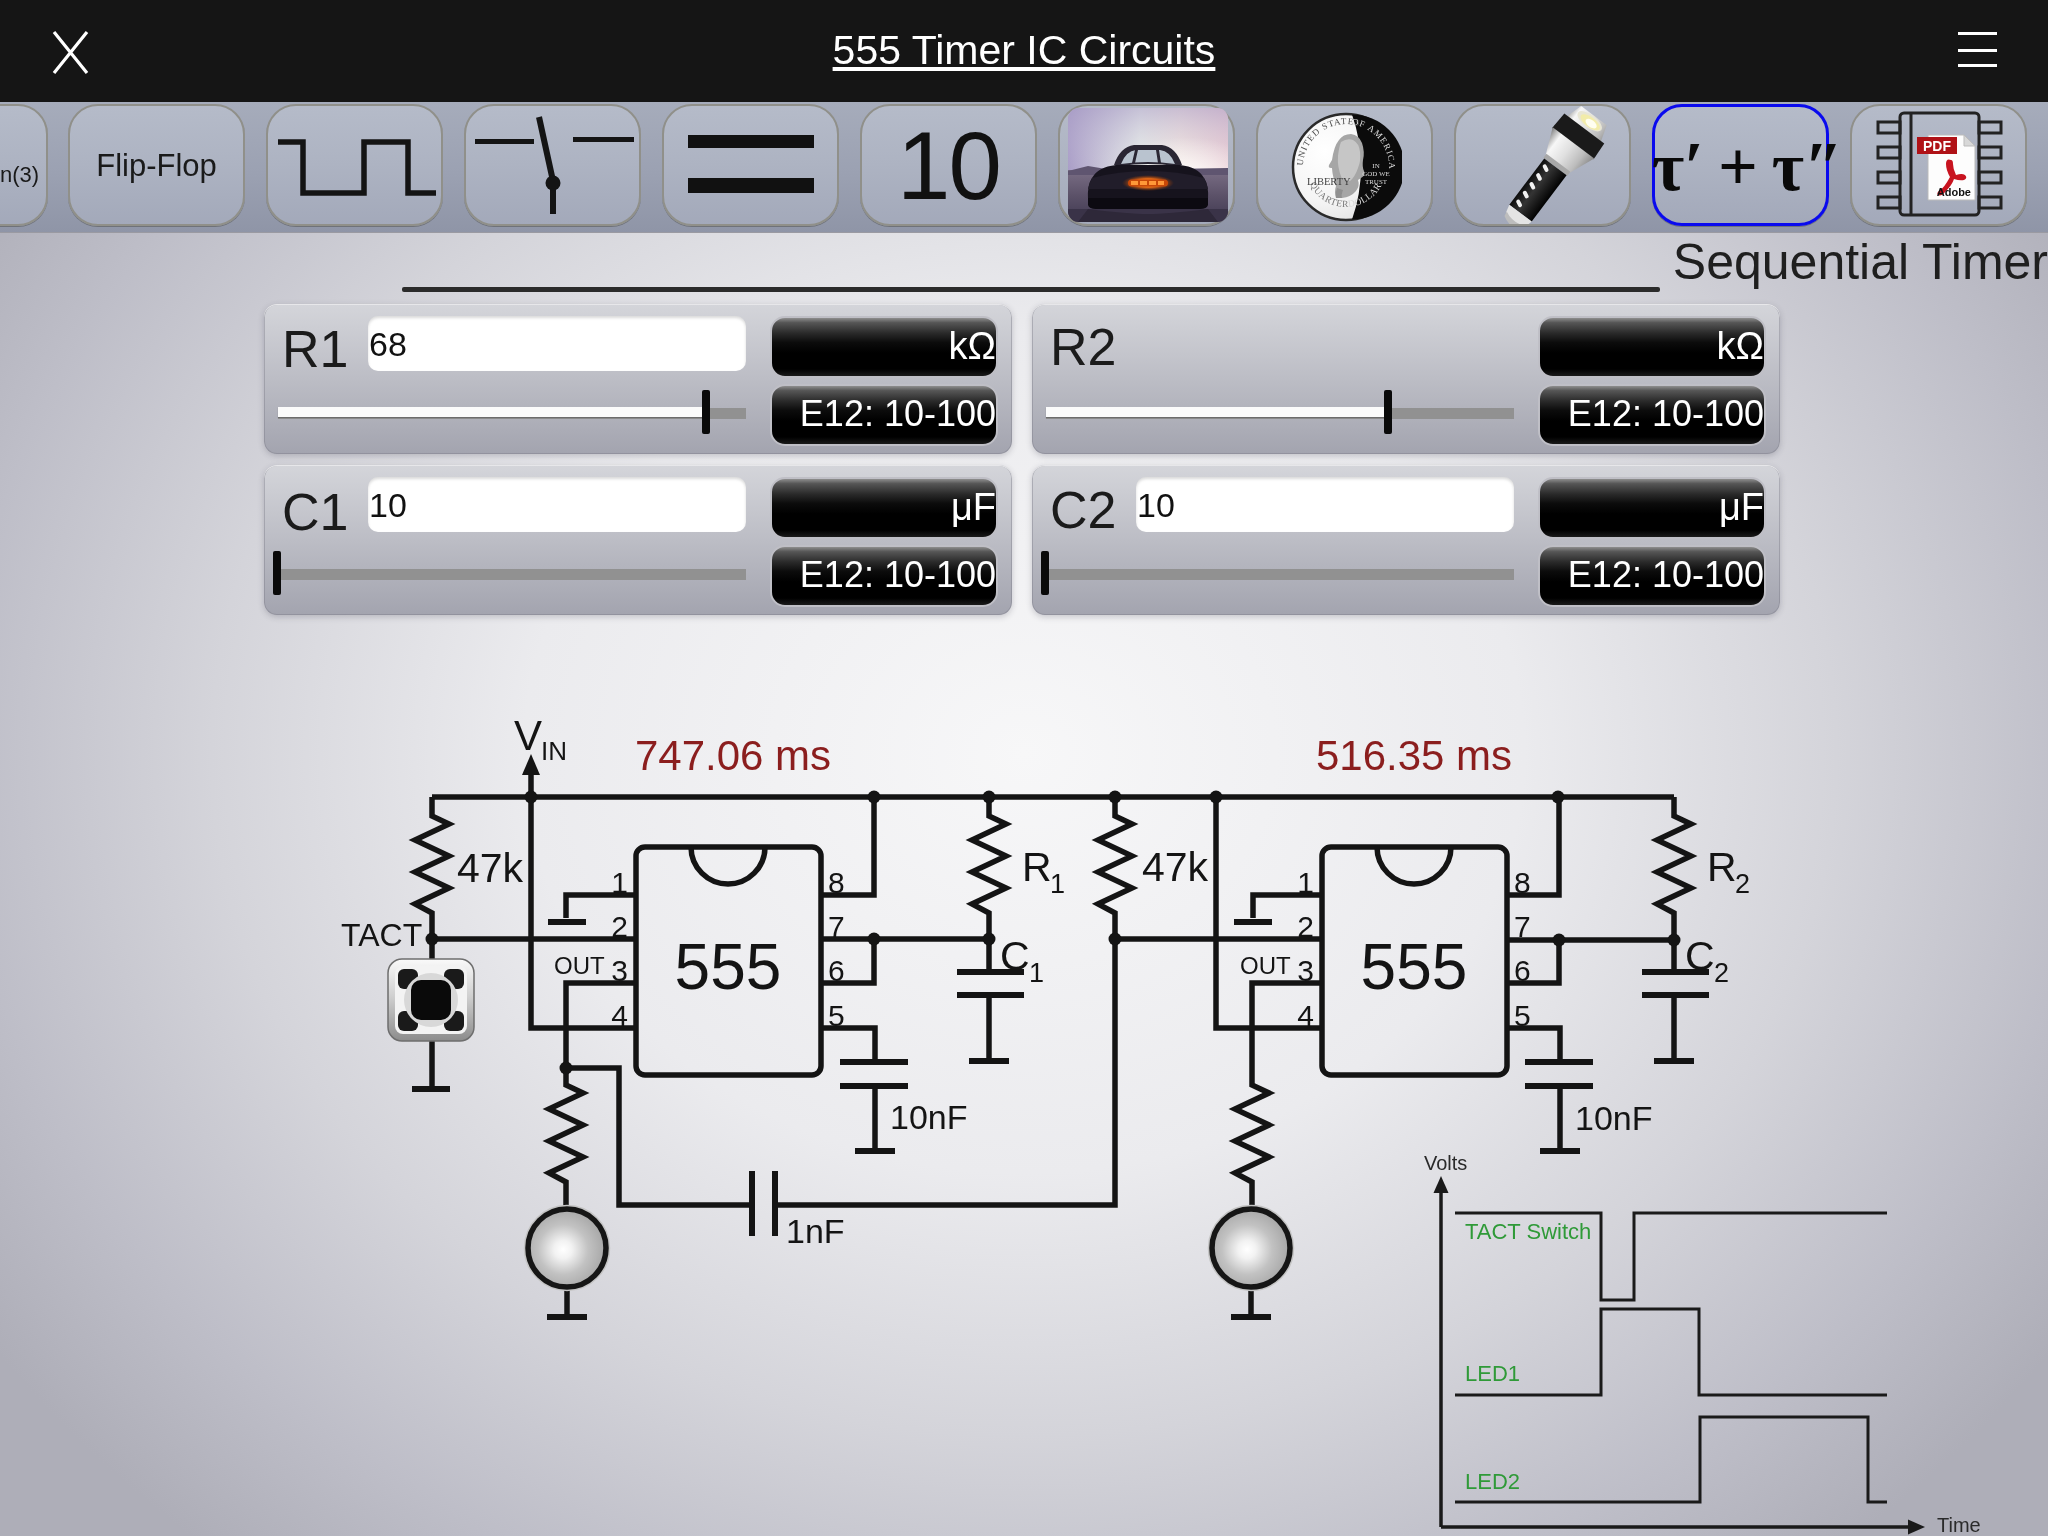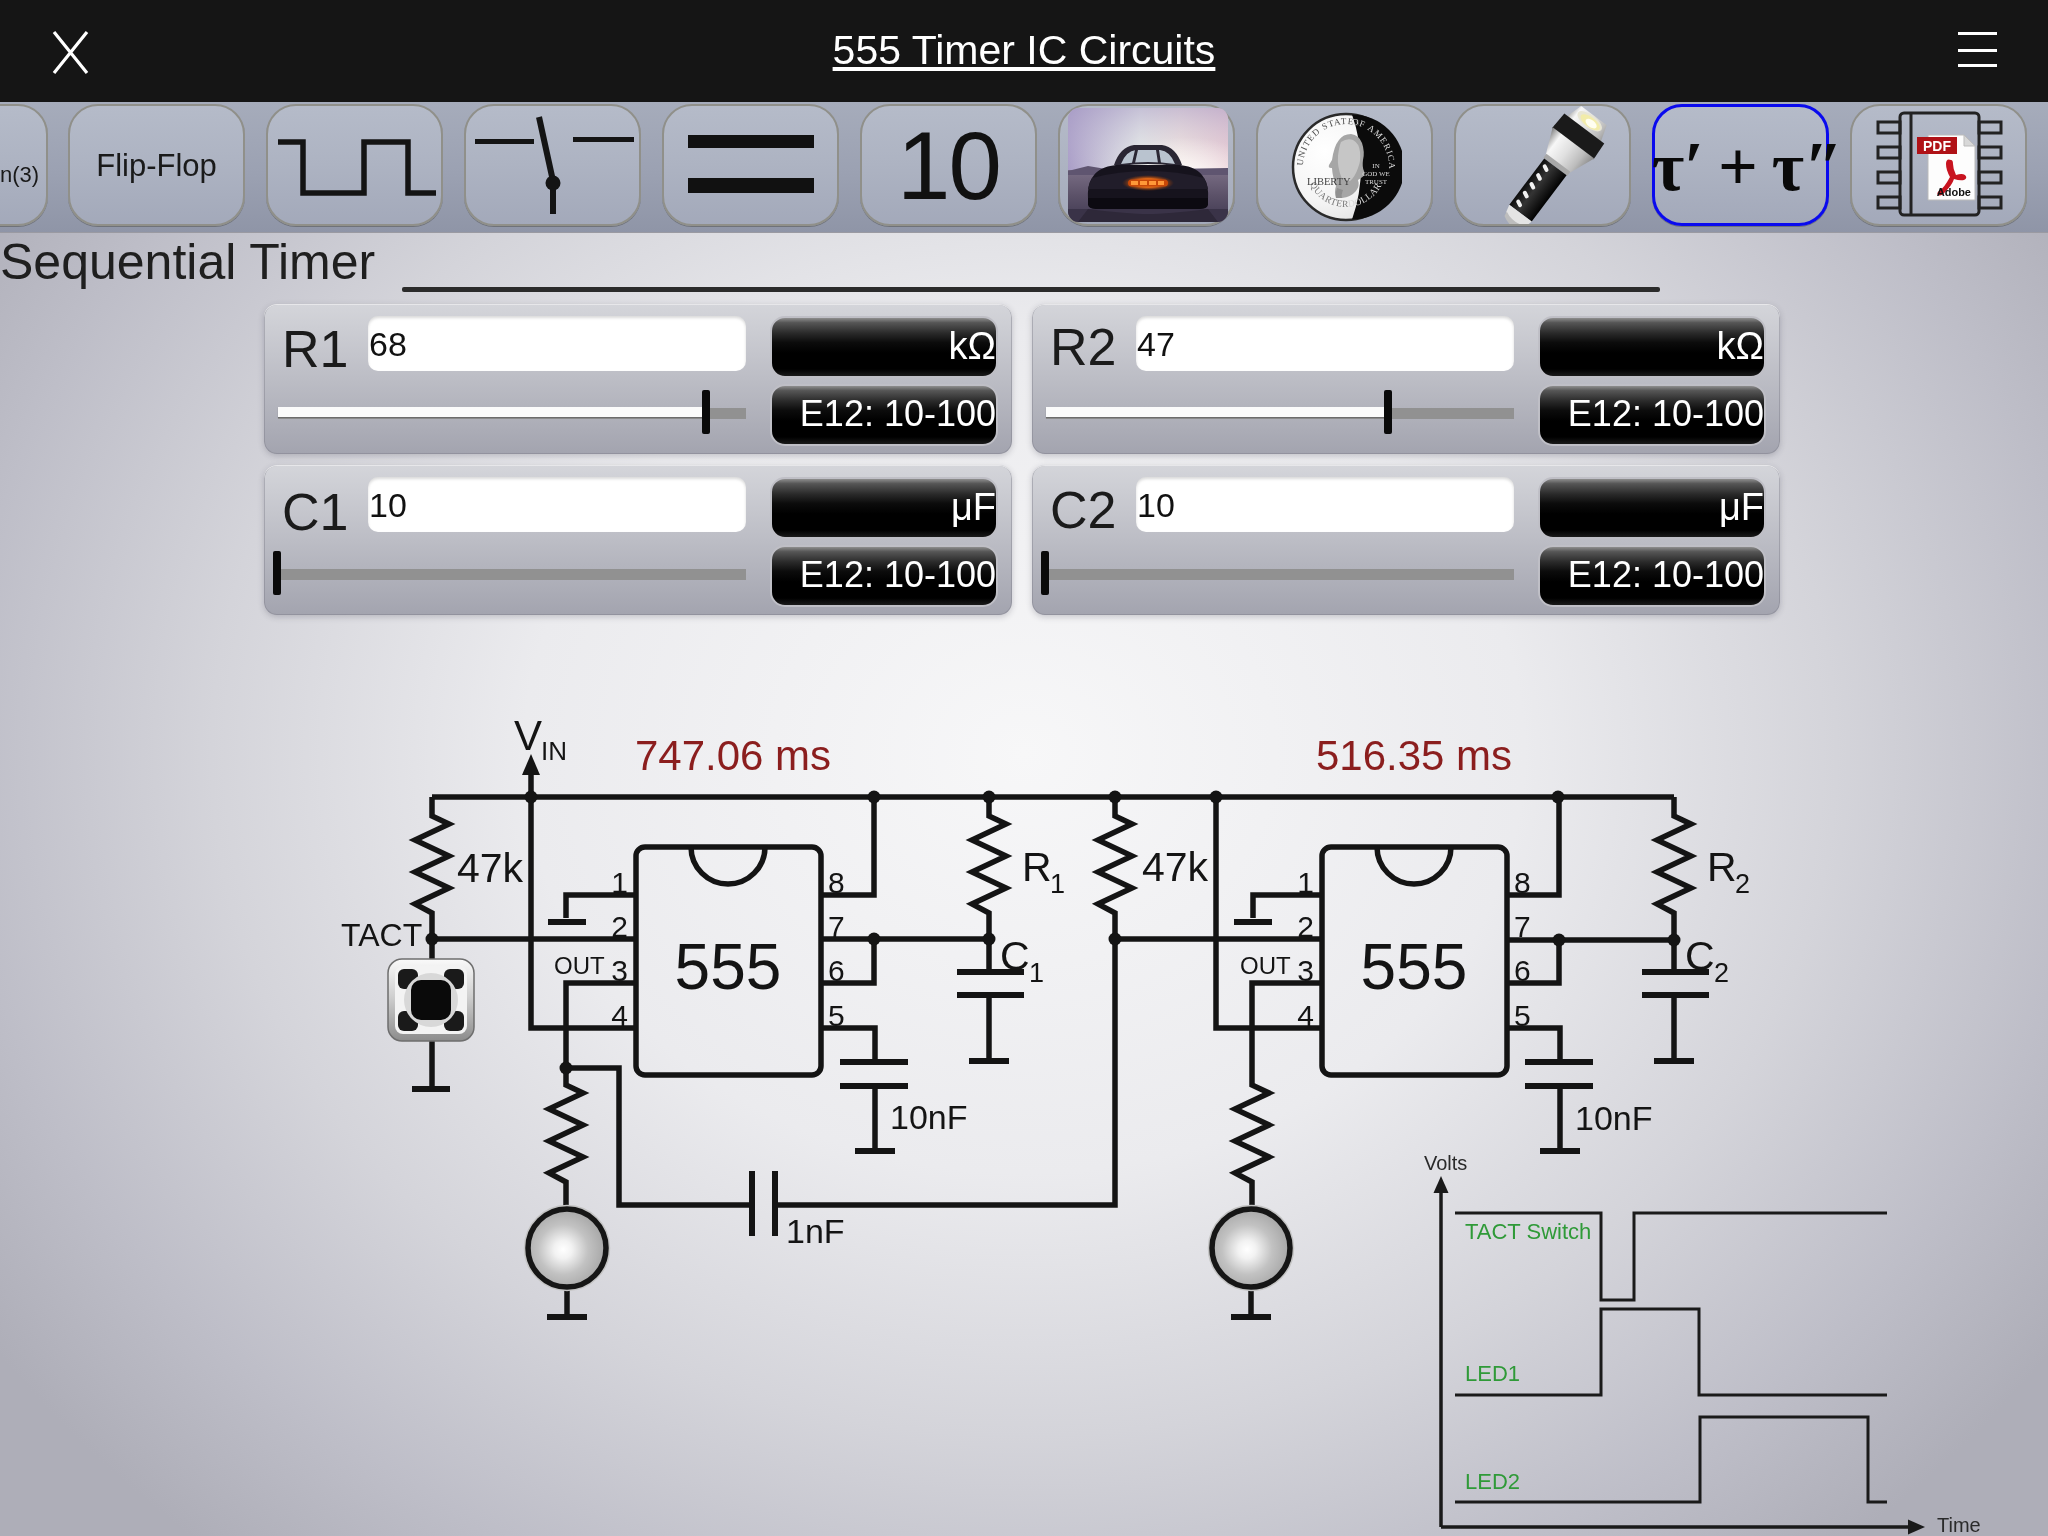--- a/index.html
+++ b/index.html
@@ -9,21 +9,21 @@
   #topbar{left:0;top:0;width:2048px;height:102px;background:#151515;}
   #title{left:0;top:27px;width:2048px;text-align:center;color:#fff;font-size:41px;text-decoration:underline;}
   #toolbar{left:0;top:102px;width:2048px;height:130px;
     background:linear-gradient(180deg,#a6acbb 0%,#9ba1b2 55%,#8f95a7 100%);
     border-bottom:1px solid #9a9aa2;}
   .tbtn{position:absolute;top:2px;width:177px;height:122px;box-sizing:border-box;border:2px solid #90908a;border-radius:30px;
     background:linear-gradient(180deg,#b5bbc9 0%,#adb3c2 50%,#a3a9ba 100%);
     box-shadow:0 1px 0 rgba(70,70,64,0.45);}
   #content{left:0;top:233px;width:2048px;height:1303px;
     background:radial-gradient(1250px 1050px at 1024px 520px,#f7f7f8 0%,#ebebee 40%,#d4d4da 65%,#bebec8 85%,#aeaeb8 100%);}
-  #seqtitle{left:0;top:233px;width:2048px;text-align:left;font-size:50px;color:#1f1f1f;border-radius:25px;}
+  #seqtitle{left:0;top:233px;width:2048px;text-align:right;font-size:50px;color:#1f1f1f;border-radius:25px;}
   #underline{left:402px;top:287px;width:1258px;height:5px;background:#2b2b2b;border-radius:2px;}
   .panel{position:absolute;width:748px;height:150px;border-radius:13px;
     background:linear-gradient(180deg,#d4d5da 0%,#bcbdc5 50%,#a3a4af 100%);
     box-shadow:inset 0 1px 0 rgba(255,255,255,.7), inset 0 0 0 1px rgba(120,120,132,.4), 0 2px 6px rgba(40,40,60,.22);}
   .plabel{position:absolute;font-size:52px;line-height:52px;color:#1b1b1b;}
   .pinput{position:absolute;left:104px;top:12px;width:378px;height:55px;background:#fff;border-radius:10px;
     font-size:34px;color:#111;line-height:57px;padding-left:1px;box-sizing:border-box;
     box-shadow:inset 0 2px 3px rgba(0,0,0,0.15);}
   .bbtn{position:absolute;left:506px;width:228px;height:62px;border-radius:15px;color:#fff;
     text-align:right;border:2px solid #bfbfc6;box-sizing:border-box;
@@ -222,21 +222,20 @@
   <div class="plabel" style="left:18px;top:19px">R1</div>
   <div class="pinput">68</div>
   <div class="bbtn u">kΩ</div>
   <div class="bbtn e">E12: 10-100</div>
   <div class="strack" style="left:14px;top:104px;width:468px"></div>
   <div class="sfill" style="left:14px;top:103px;width:424px"></div>
   <div class="sthumb" style="left:438px;top:86px"></div>
 </div>
 <div class="panel" style="left:1032px;top:304px">
   <div class="plabel" style="left:18px;top:17px">R2</div>
-  <div class="pinput">47</div>
   <div class="bbtn u">kΩ</div>
   <div class="bbtn e">E12: 10-100</div>
   <div class="strack" style="left:14px;top:104px;width:468px"></div>
   <div class="sfill" style="left:14px;top:103px;width:338px"></div>
   <div class="sthumb" style="left:352px;top:86px"></div>
 </div>
 <div class="panel" style="left:264px;top:465px">
   <div class="plabel" style="left:18px;top:21px">C1</div>
   <div class="pinput">10</div>
   <div class="bbtn u">μF</div>

